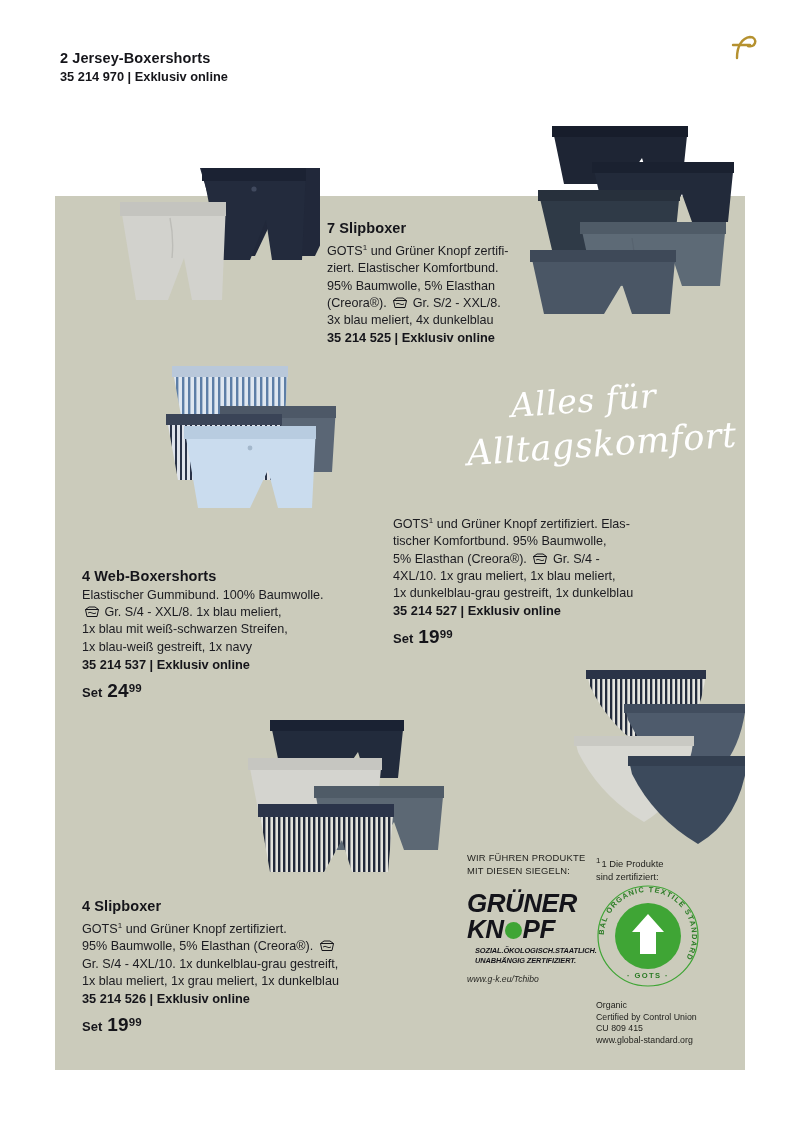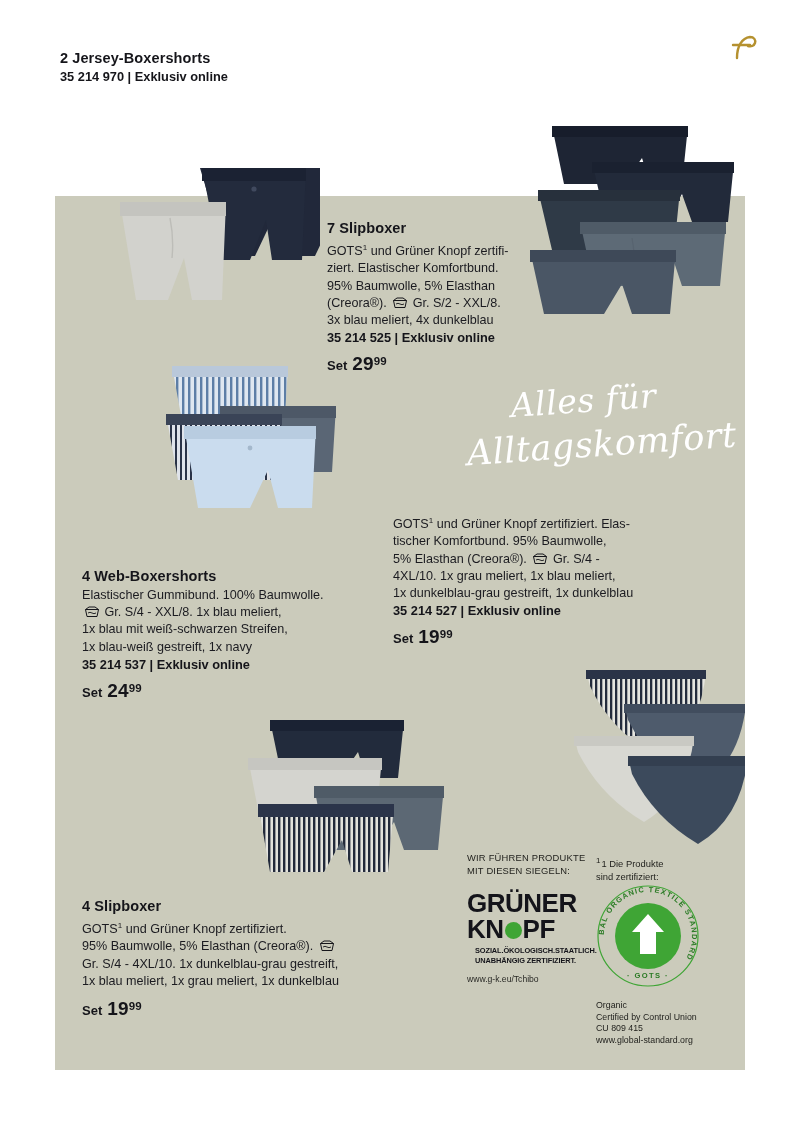--- a/index.html
+++ b/index.html
@@ -150,20 +150,21 @@
     font-size: 9.4px;
     line-height: 12.5px;
     color: #23231f;
     letter-spacing: 0.2px;
   }
   .gruener {
     position: absolute;
     left: 467px;
     top: 890px;
     width: 110px;
+    font-style: italic;
   }
   .gk-line1 {
     font-family: "Liberation Sans", sans-serif;
     font-weight: bold;
     font-size: 26px;
     letter-spacing: -0.5px;
     line-height: 26px;
     color: #14141a;
   }
   .gk-line2 {
@@ -355,23 +356,20 @@
         <svg viewBox="0 0 16 12" width="16" height="12">
             <path d="M1.5 3.5 L14.5 3.5 L13 10.5 L3 10.5 Z" fill="none" stroke="#15151a" stroke-width="1"></path>
             <path d="M1.5 3.5 L5 1 L11 1 L14.5 3.5" fill="none" stroke="#15151a" stroke-width="1"></path>
             <path d="M4 7 q2 -1.4 4 0 t4 0" fill="none" stroke="#15151a" stroke-width="0.9"></path>
           </svg>
       </span>
       <span>Gr. S/2 - XXL/8.</span><br>
       <span>3x blau meliert, 4x dunkelblau</span>
     </div>
     <div class="artno">35 214 525 | Exklusiv online</div>
-    <div class="priceline">
-      <span>Set</span><span class="amount">29</span><span class="cents">99</span>
-    </div>
   </div>
 
   <div class="script">
     <span>Alles für</span>
     <span class="l2">Alltagskomfort</span>
   </div>
 
   <div class="block" style="left:393px; top:512px; width:290px;">
     <div class="desc">
       GOTS<sup class="fn">1</sup> und Grüner Knopf zertifiziert. Elas-<br>
@@ -423,20 +421,21 @@
       <span class="wash">
         <svg viewBox="0 0 16 12" width="16" height="12">
             <path d="M1.5 3.5 L14.5 3.5 L13 10.5 L3 10.5 Z" fill="none" stroke="#15151a" stroke-width="1"></path>
             <path d="M1.5 3.5 L5 1 L11 1 L14.5 3.5" fill="none" stroke="#15151a" stroke-width="1"></path>
             <path d="M4 7 q2 -1.4 4 0 t4 0" fill="none" stroke="#15151a" stroke-width="0.9"></path>
           </svg>
       </span><br>
       <span>Gr. S/4 - 4XL/10. 1x dunkelblau-grau gestreift,</span><br>
       <span>1x blau meliert, 1x grau meliert, 1x dunkelblau</span>
     </div>
+    <div class="artno">35 214 526 | Exklusiv online</div>
     <div class="priceline">
       <span>Set</span><span class="amount">19</span><span class="cents">99</span>
     </div>
   </div>
 
   <div class="seal-note" style="left:467px; top:852px; width:120px;">
     <span>WIR FÜHREN PRODUKTE</span><br>
     <span>MIT DIESEN SIEGELN:</span>
   </div>
 

